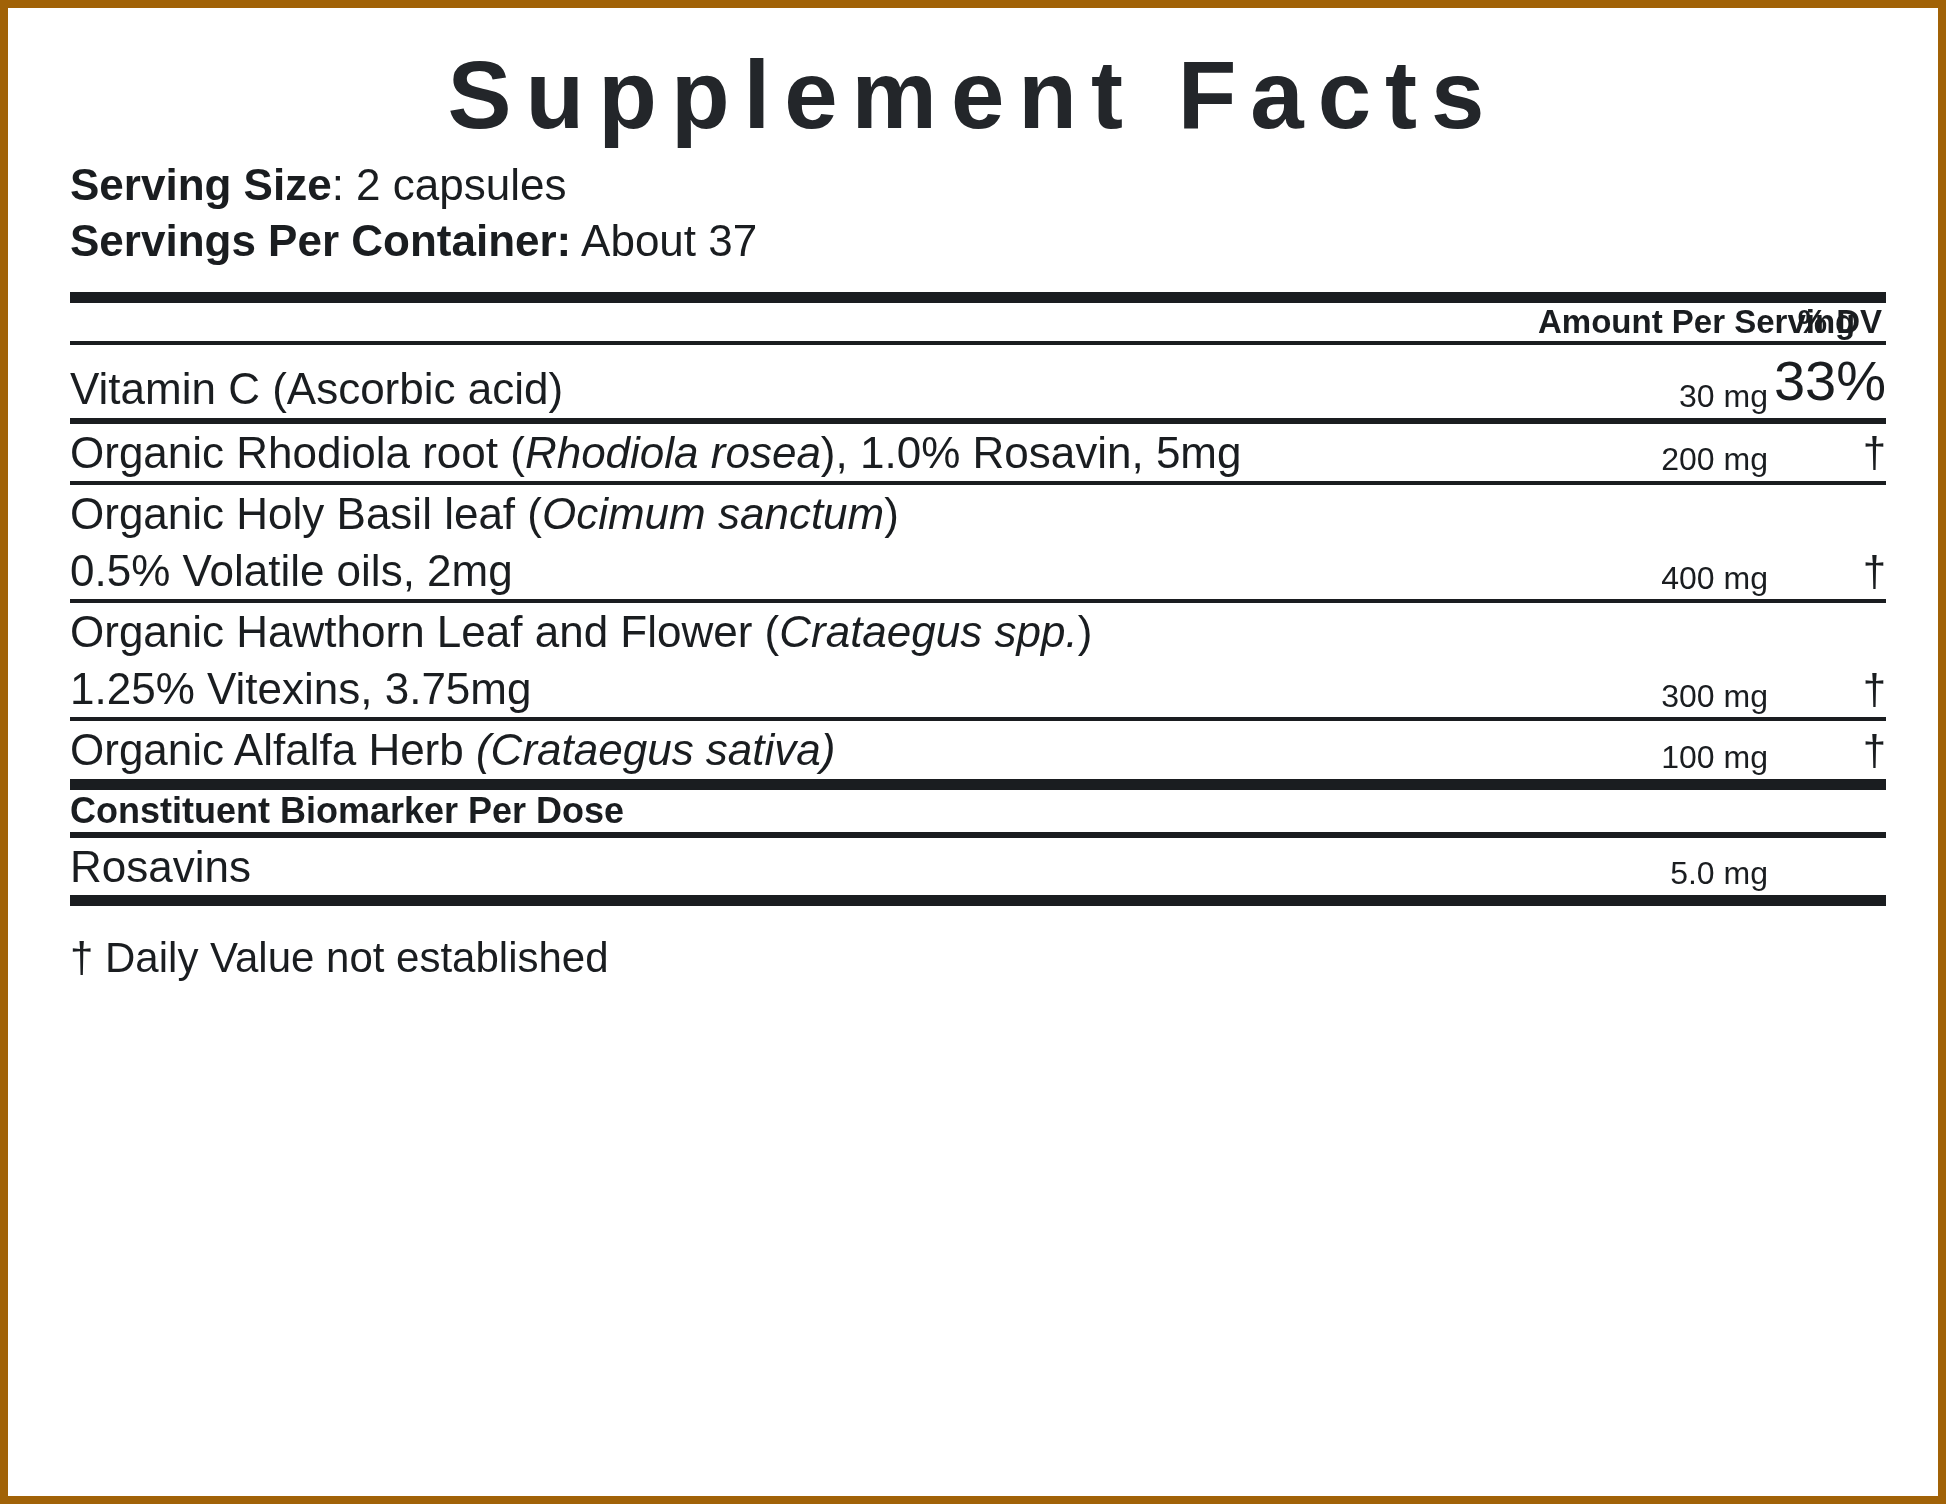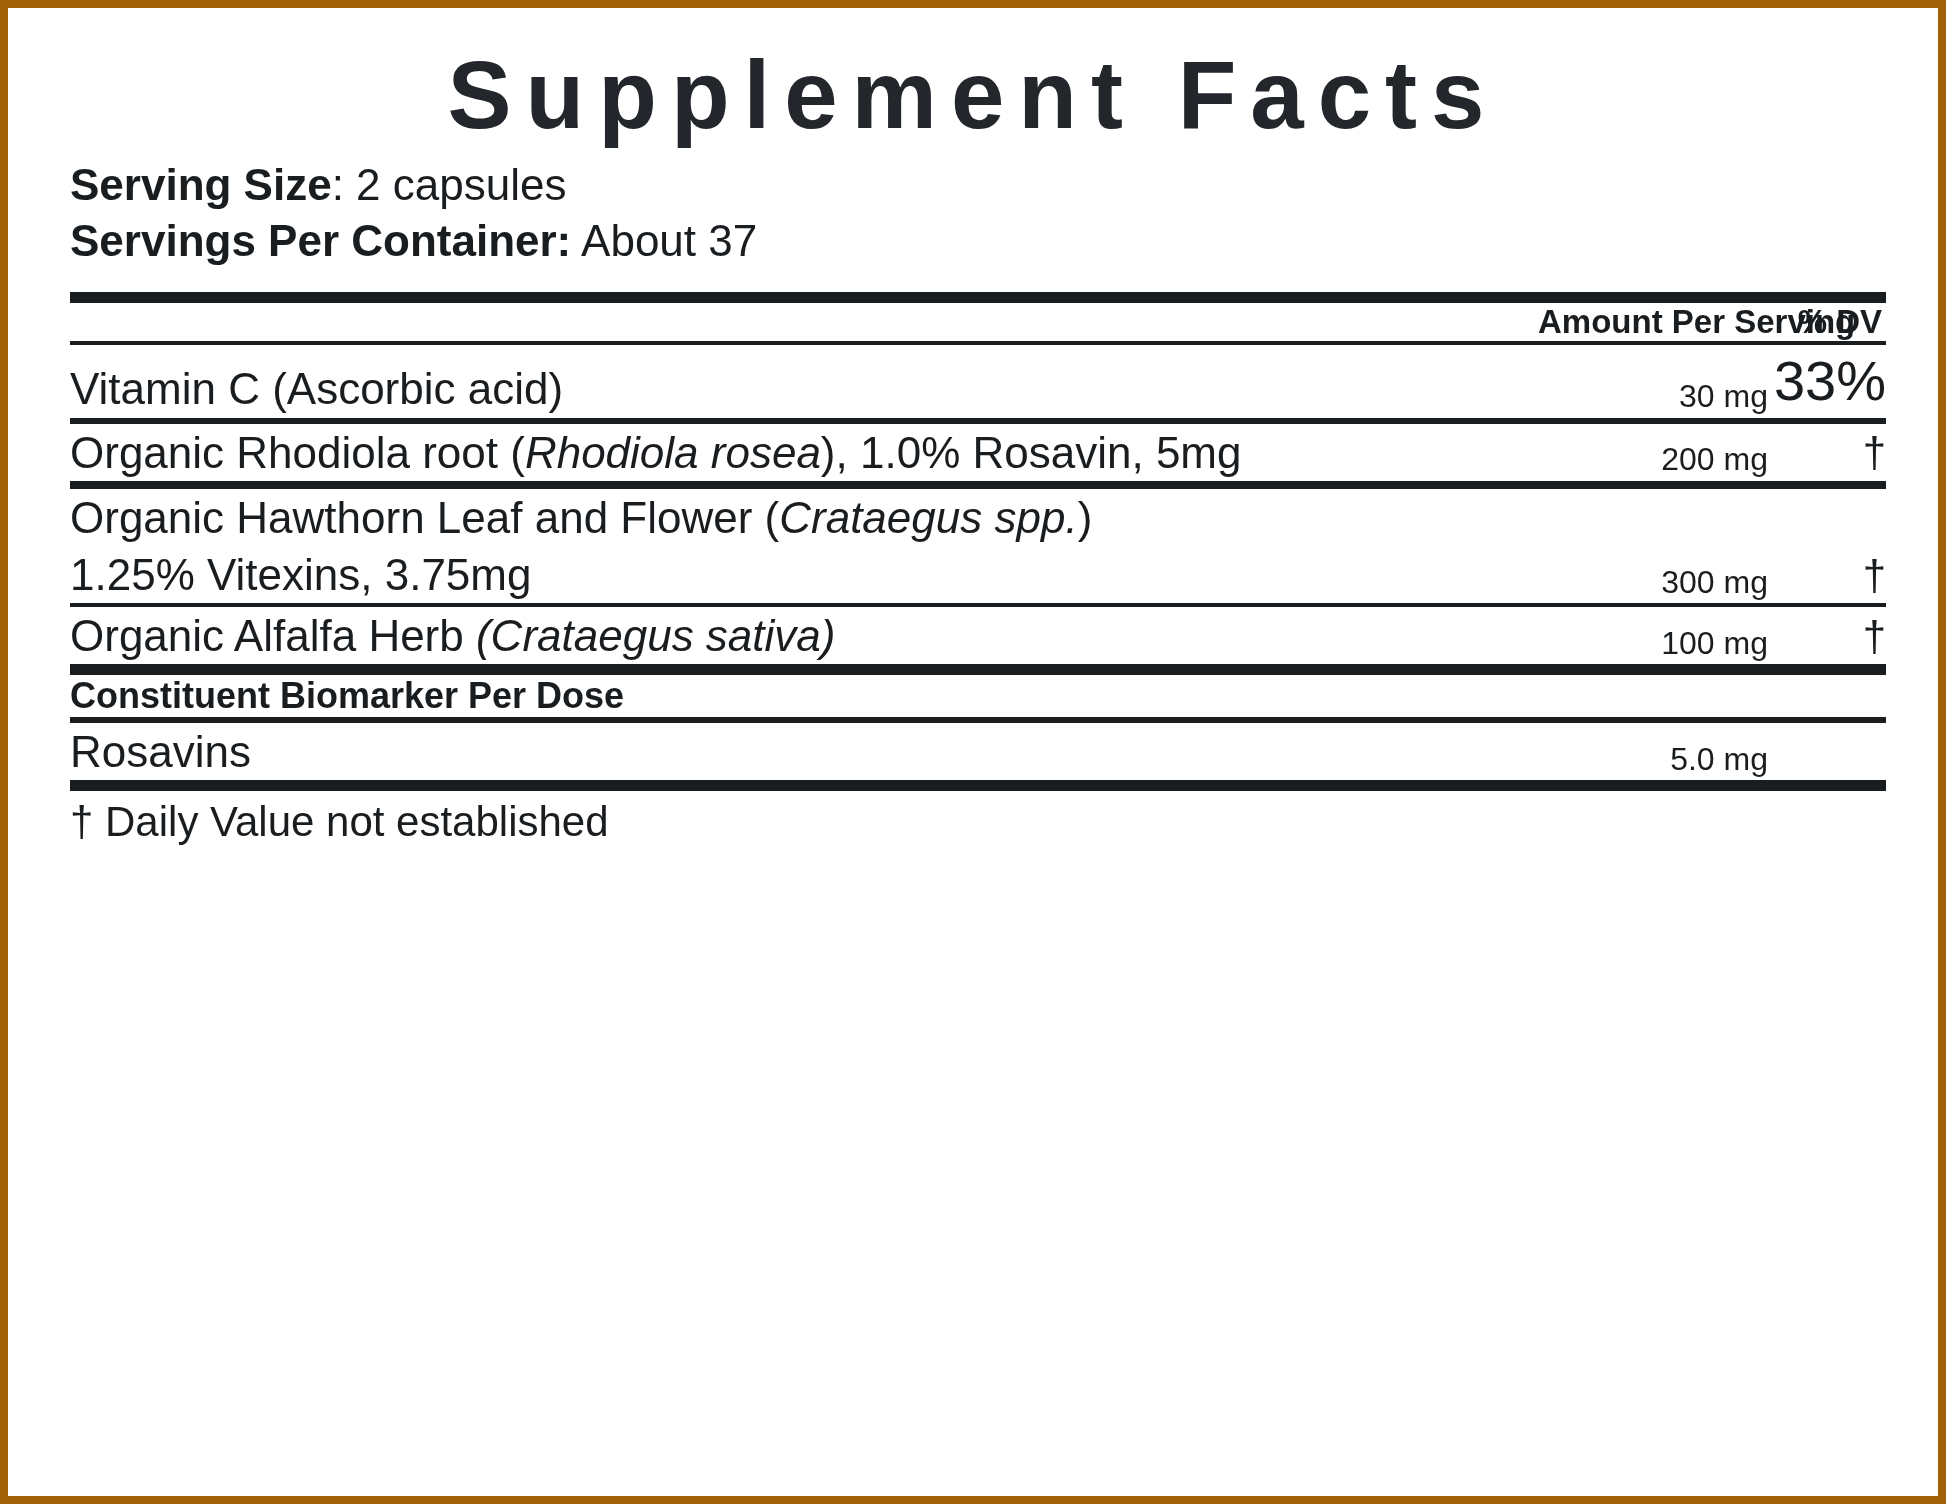--- a/index.html
+++ b/index.html
@@ -100,21 +100,21 @@
   .sep-heavy { height: 11px; background: #1a1d20; }
 
   .subhead {
     font-size: 36px;
     font-weight: 700;
     padding: 13px 0 11px 0;
   }
   .indent { padding-left: 40px; }
   .footnote {
     font-size: 42px;
-    padding-top: 7px;
+    padding-top: 28px;
     white-space: nowrap;
   }
 </style>
 </head>
 <body>
 
 <div class="panel">
   <div class="inner">
 
     <div class="title">Supplement Facts</div>
@@ -161,20 +161,28 @@
           <td class="row-name"><span>Organic Rhodiola root (</span><em class="sci">Rhodiola rosea</em><span>), 1.0% Rosavin, 5mg</span></td>
           <td class="row-amt">200 mg</td>
           <td class="row-dv dagger">†</td>
         </tr>
         <tr class="sep-row">
           <td colspan="3">
               <div class="sep-thin"></div>
             </td>
         </tr>
 
+        <tr>
+          <td class="row-name">
+            <div><span>Organic Holy Basil leaf (</span><em class="sci">Ocimum sanctum</em><span>)</span></div>
+            <div>0.5% Volatile oils, 2mg</div>
+          </td>
+          <td class="row-amt">400 mg</td>
+          <td class="row-dv dagger">†</td>
+        </tr>
         <tr class="sep-row">
           <td colspan="3">
               <div class="sep-thin"></div>
             </td>
         </tr>
 
         <tr>
           <td class="row-name">
             <div><span>Organic Hawthorn Leaf and Flower (</span><em class="sci">Crataegus spp.</em><span>)</span></div>
             <div>1.25% Vitexins, 3.75mg</div>

